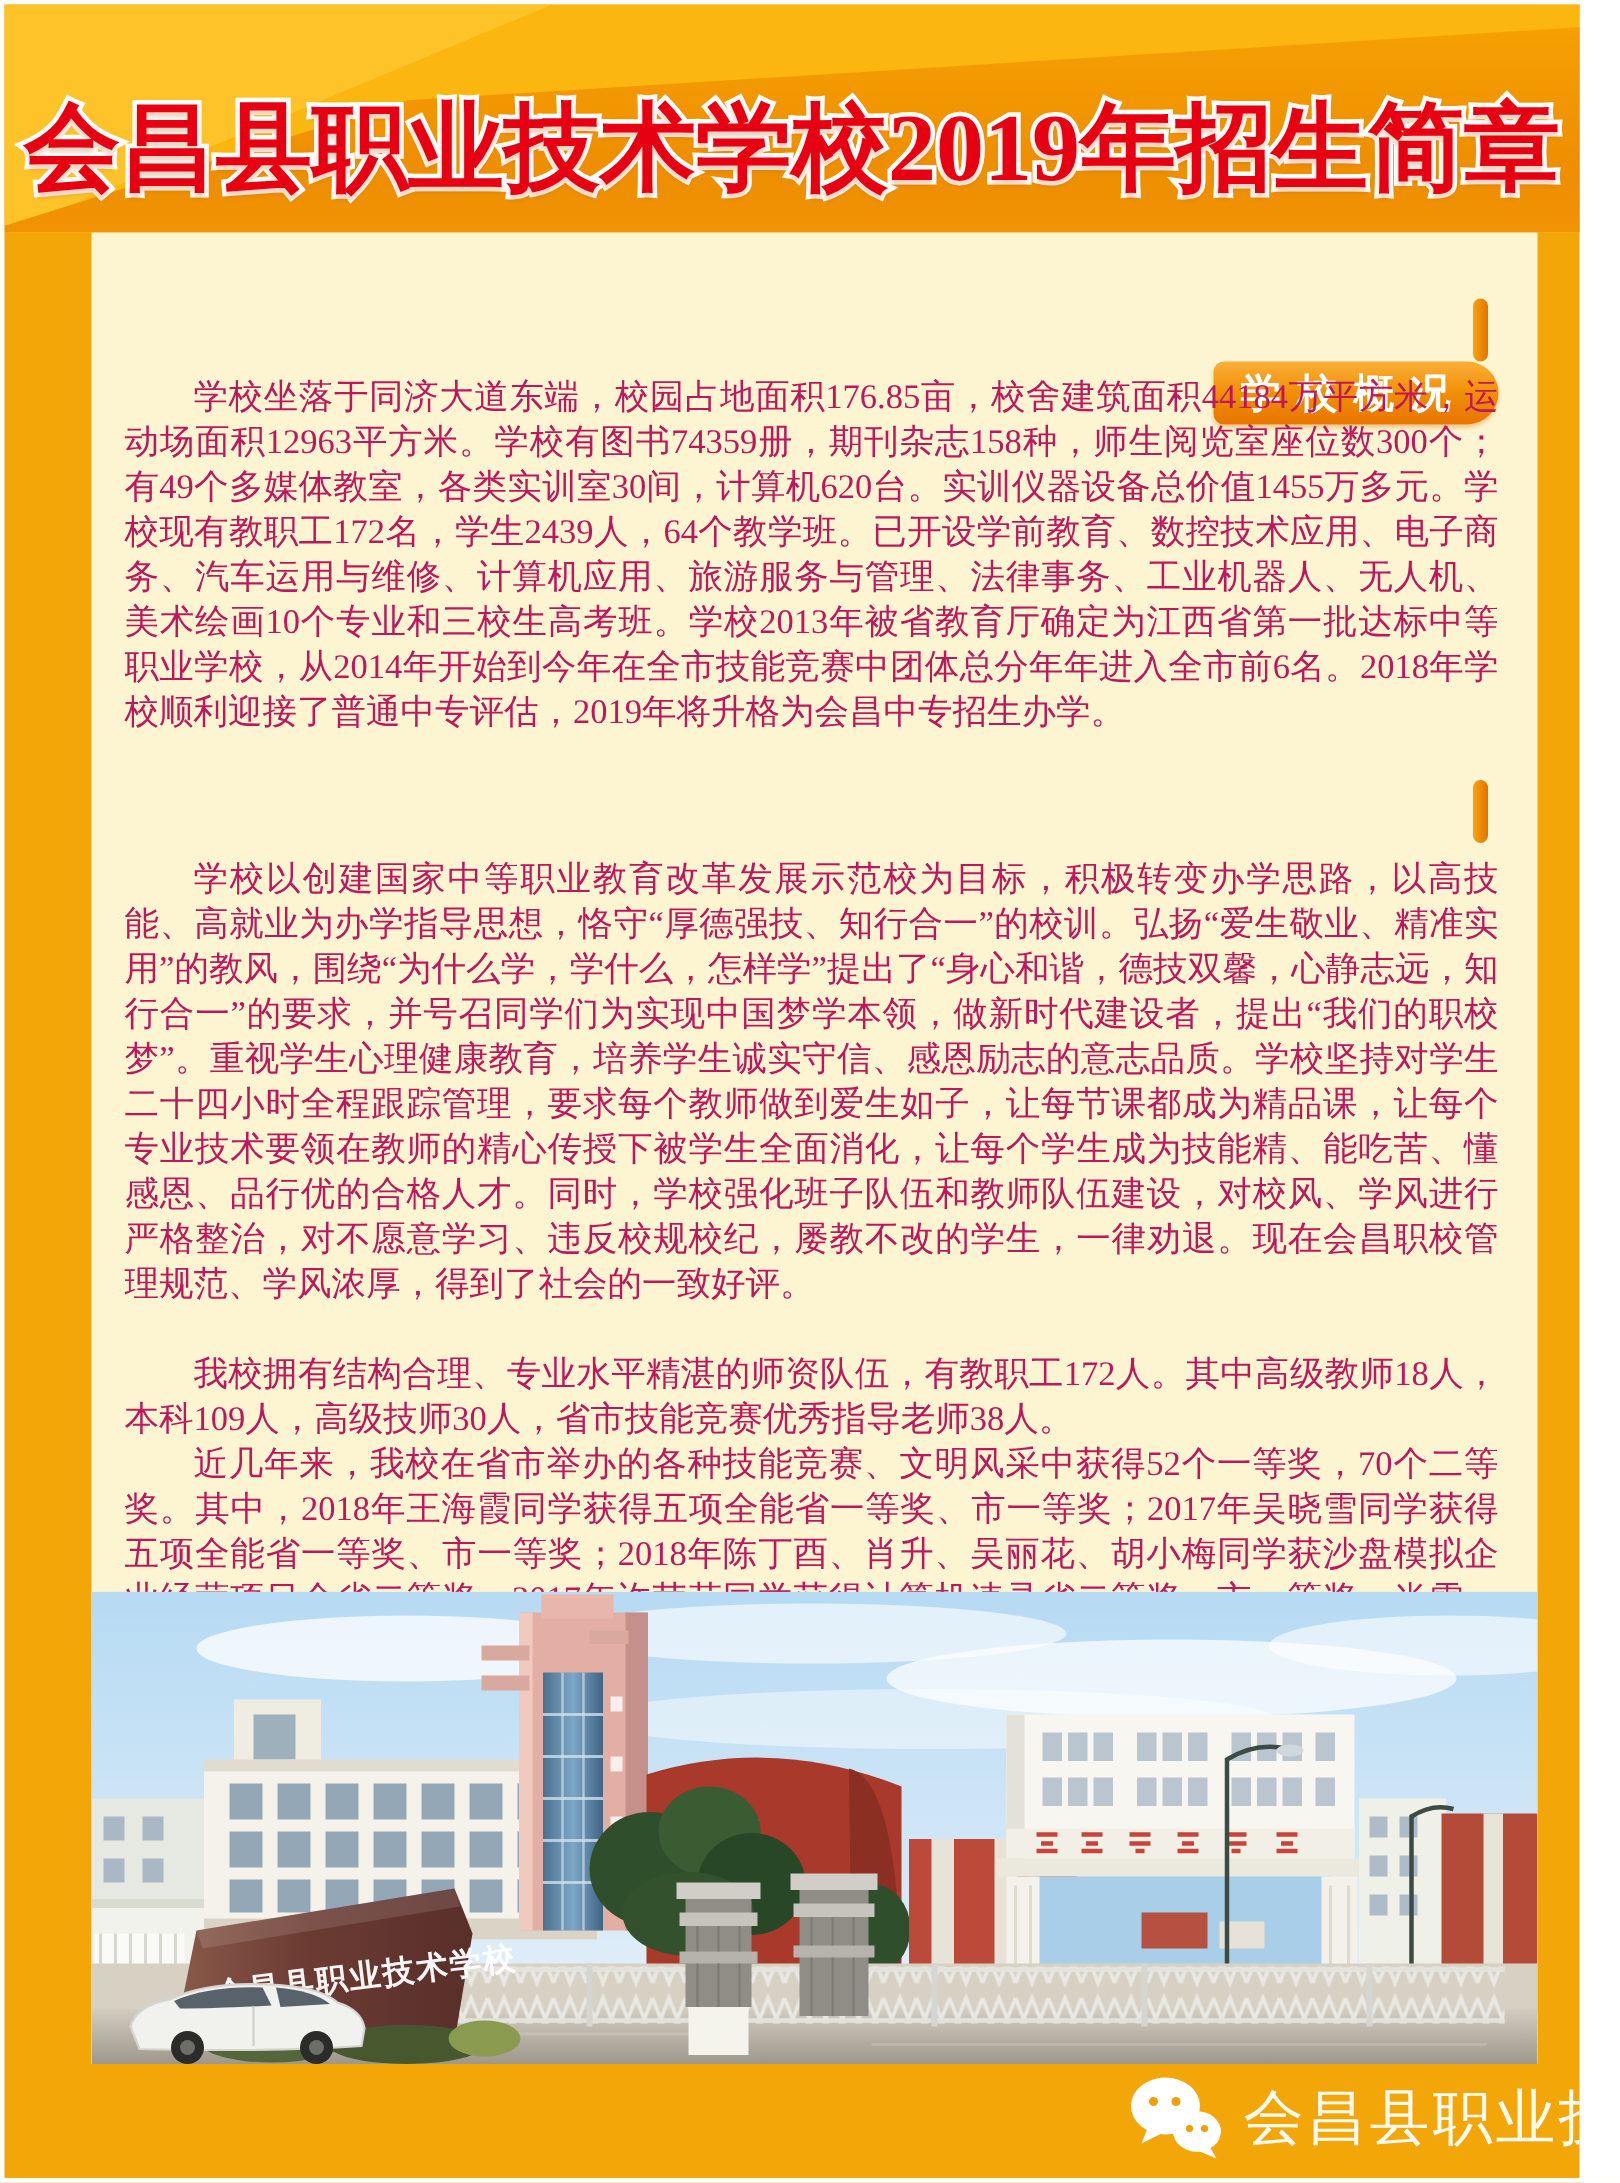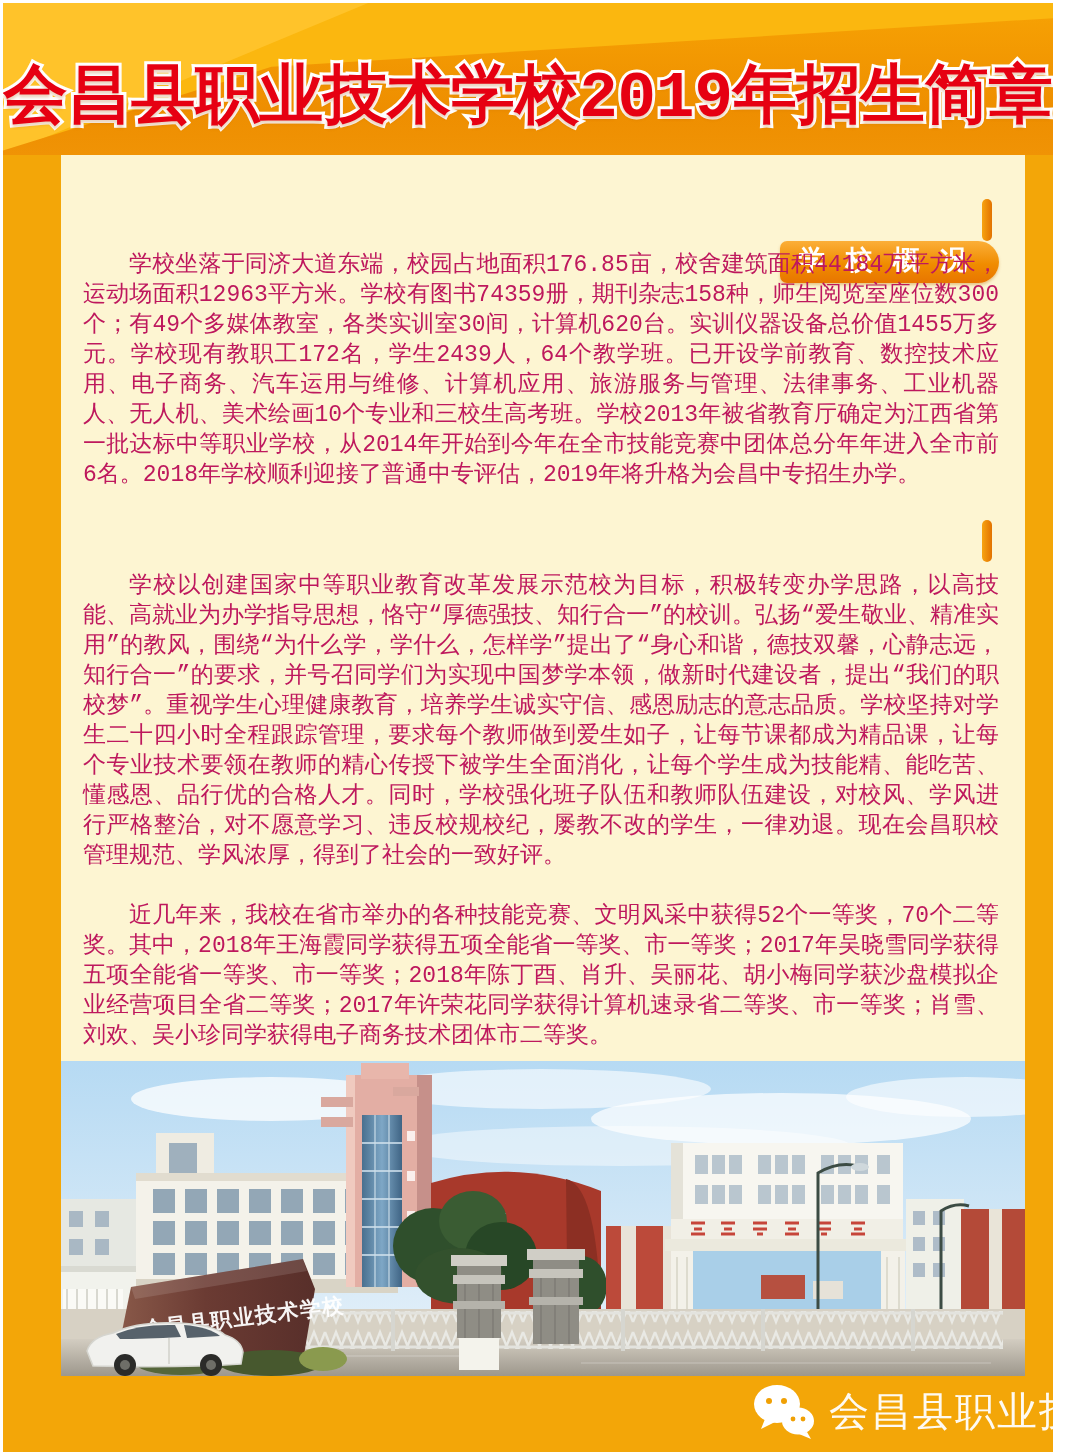--- a/index.html
+++ b/index.html
@@ -3,21 +3,21 @@
 <meta charset="utf-8">
 <style>
   html,body{margin:0;padding:0;background:#ffffff;}
   .page{
     position:relative;
     width:1056px;height:1455px;
     background:#F3A608;
     border:3px solid #ffffff;
     box-sizing:border-box;
     overflow:hidden;
-    font-family:Liberation Mono, monospace;
+    font-family:Liberation Serif, serif;
   }
   
   .banner{position:absolute;left:0;top:0;width:1074px;height:152px;background:#FBB70F;overflow:hidden;}
   .banner-light{position:absolute;inset:0;background:#FFC32A;clip-path:polygon(0 0,34% 0,0 100%);}
   .banner-band{position:absolute;inset:0;
     background:linear-gradient(180deg,#F7A304 0%,#EE8E00 70%,#F09305 100%);
     clip-path:polygon(0 97%,25% 42%,100% 9%,100% 100%,0 100%);}
   .poster-title{
     position:absolute;left:0;top:46px;width:100%;margin:0;
     text-align:center;
@@ -90,20 +90,21 @@
       <span class="badge-bar"></span>
       <span class="badge">学 校 概 况</span>
     </div>
     <p class="para">学校坐落于同济大道东端，校园占地面积176.85亩，校舍建筑面积44184万平方米，运动场面积12963平方米。学校有图书74359册，期刊杂志158种，师生阅览室座位数300个；有49个多媒体教室，各类实训室30间，计算机620台。实训仪器设备总价值1455万多元。学校现有教职工172名，学生2439人，64个教学班。已开设学前教育、数控技术应用、电子商务、汽车运用与维修、计算机应用、旅游服务与管理、法律事务、工业机器人、无人机、美术绘画10个专业和三校生高考班。学校2013年被省教育厅确定为江西省第一批达标中等职业学校，从2014年开始到今年在全市技能竞赛中团体总分年年进入全市前6名。2018年学校顺利迎接了普通中专评估，2019年将升格为会昌中专招生办学。</p>
 
     <div class="badge-row">
       <span class="badge-bar"></span>
     </div>
     <p class="para">学校以创建国家中等职业教育改革发展示范校为目标，积极转变办学思路，以高技能、高就业为办学指导思想，恪守“厚德强技、知行合一”的校训。弘扬“爱生敬业、精准实用”的教风，围绕“为什么学，学什么，怎样学”提出了“身心和谐，德技双馨，心静志远，知行合一”的要求，并号召同学们为实现中国梦学本领，做新时代建设者，提出“我们的职校梦”。重视学生心理健康教育，培养学生诚实守信、感恩励志的意志品质。学校坚持对学生二十四小时全程跟踪管理，要求每个教师做到爱生如子，让每节课都成为精品课，让每个专业技术要领在教师的精心传授下被学生全面消化，让每个学生成为技能精、能吃苦、懂感恩、品行优的合格人才。同时，学校强化班子队伍和教师队伍建设，对校风、学风进行严格整治，对不愿意学习、违反校规校纪，屡教不改的学生，一律劝退。现在会昌职校管理规范、学风浓厚，得到了社会的一致好评。</p>
 
+    <p class="para tight">我校拥有结构合理、专业水平精湛的师资队伍，有教职工172人。其中高级教师18人，本科109人，高级技师30人，省市技能竞赛优秀指导老师38人。</p>
     <p class="para tight">近几年来，我校在省市举办的各种技能竞赛、文明风采中获得52个一等奖，70个二等奖。其中，2018年王海霞同学获得五项全能省一等奖、市一等奖；2017年吴晓雪同学获得五项全能省一等奖、市一等奖；2018年陈丁酉、肖升、吴丽花、胡小梅同学获沙盘模拟企业经营项目全省二等奖；2017年许荣花同学获得计算机速录省二等奖、市一等奖；肖雪、刘欢、吴小珍同学获得电子商务技术团体市二等奖。</p>
 
   </div>
 
   <div class="photo">
     <svg viewBox="0 0 964 315" preserveAspectRatio="none">
       <defs>
         <linearGradient id="sky" x1="0" y1="0" x2="0" y2="1">
           <stop offset="0" stop-color="#b6daf3"></stop>
             <stop offset="0.75" stop-color="#dcecf8"></stop>

